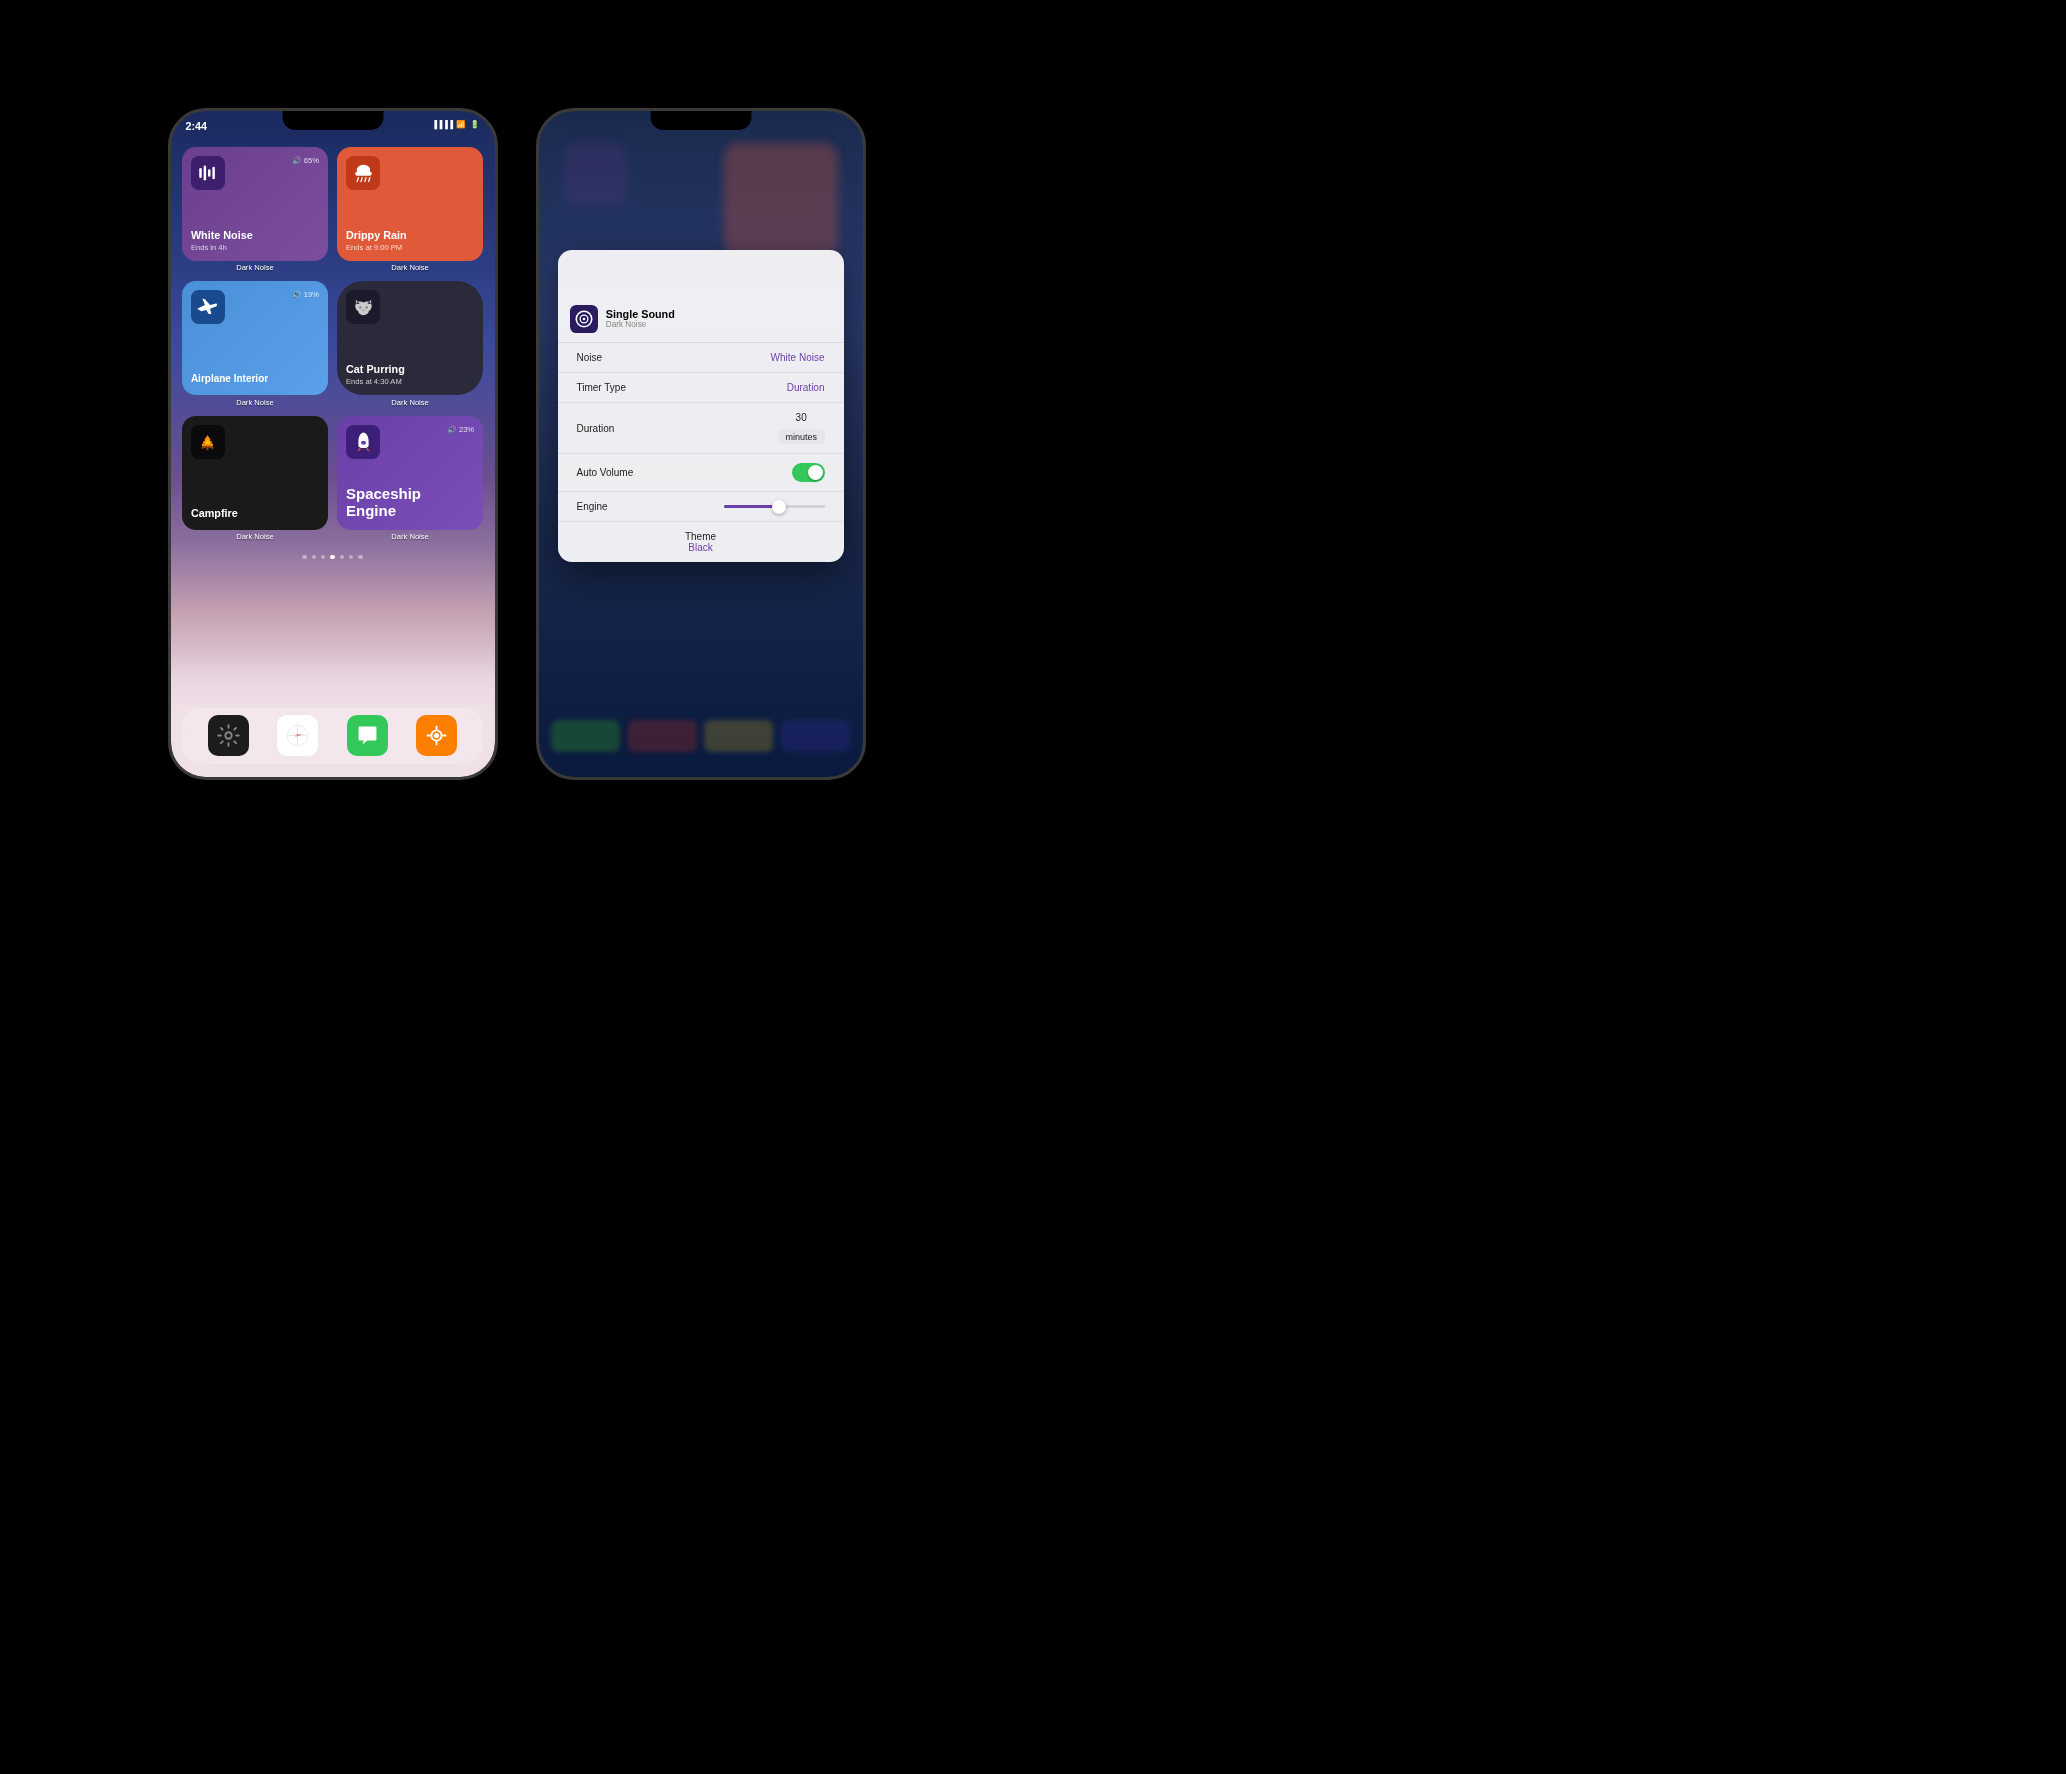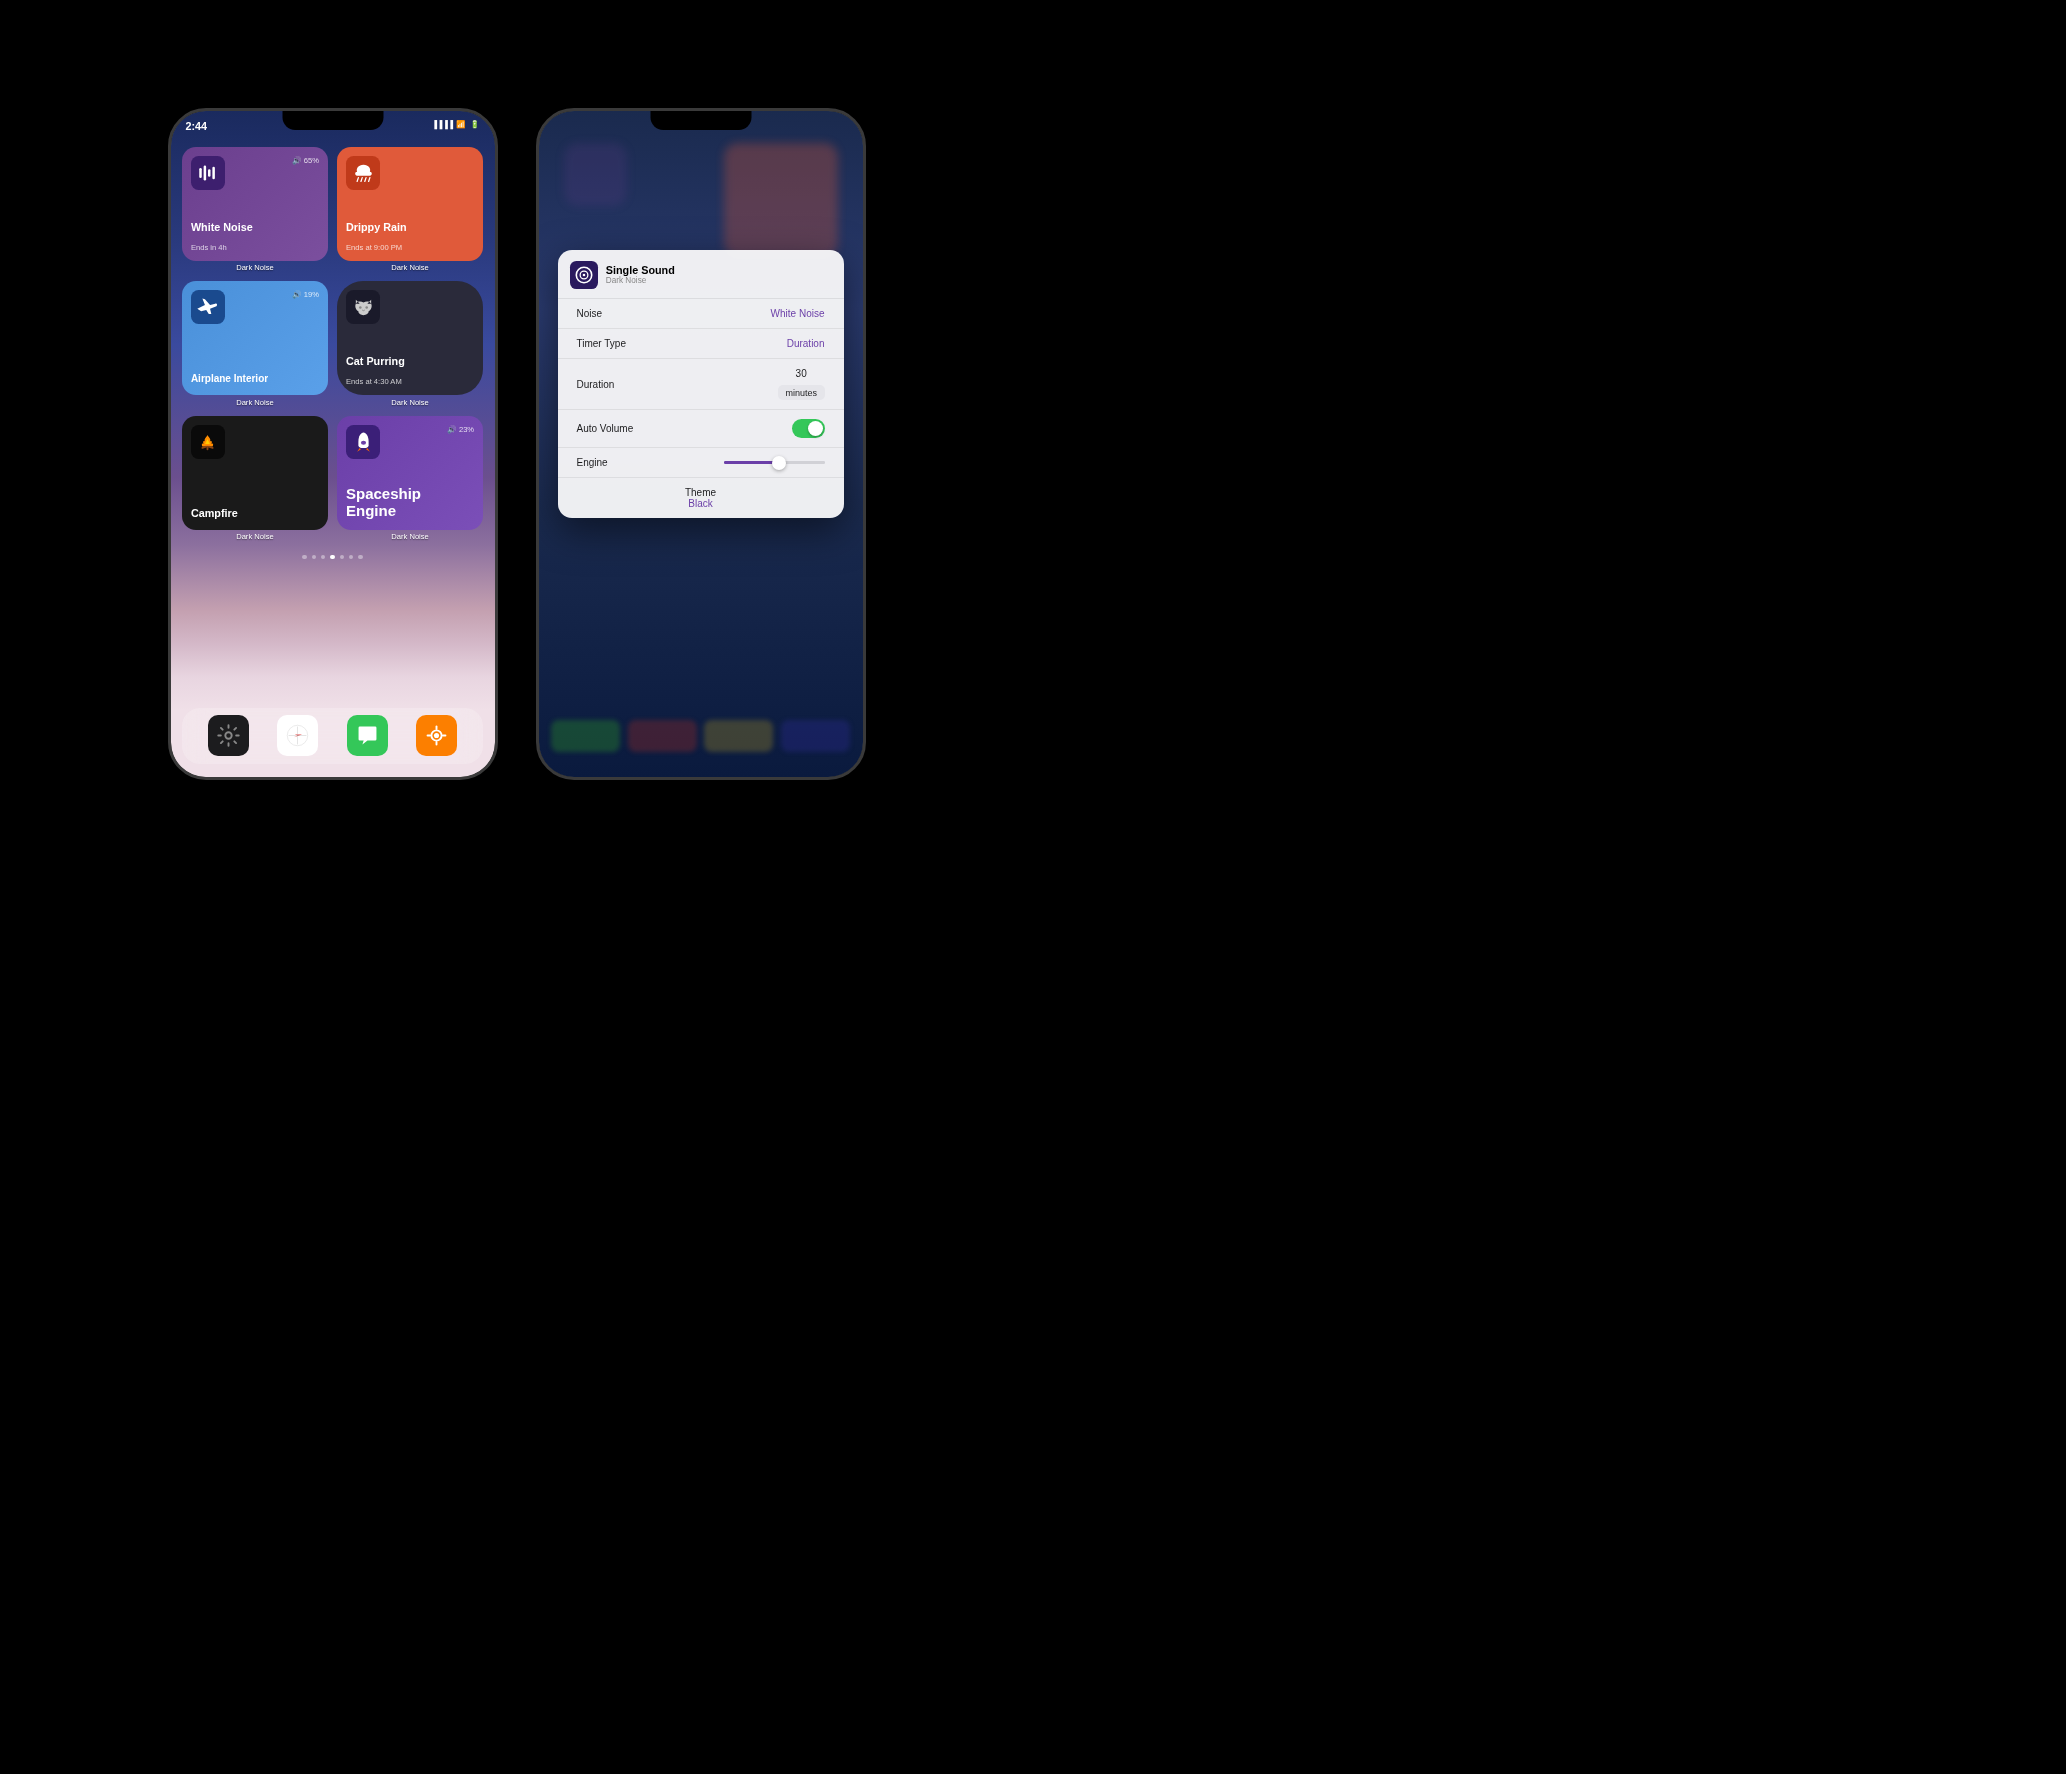--- a/index.html
+++ b/index.html
@@ -136,21 +136,20 @@
     }
     .widget-title {
       color: #fff;
       font-size: 10.8px;
       font-weight: 600;
       margin-bottom: 1.9px;
     }
     .widget-subtitle {
       color: rgba(255,255,255,0.75);
       font-size: 7.6px;
-      margin-top: 8px;
     }
     .widget-label {
       text-align: center;
       color: #fff;
       font-size: 7.6px;
       margin-top: 2.5px;
       text-shadow: 0 0.6px 1.3px rgba(0,0,0,0.5);
     }
     .widget-cell {
       display: flex;
@@ -238,20 +237,21 @@
       border-radius: 14px;
       overflow: hidden;
       box-shadow: 0 12.7px 38px rgba(0,0,0,0.5);
     }
     .card-header {
       display: flex;
       align-items: center;
       gap: 7.6px;
       padding: 11.4px 12.7px 9px;
       border-bottom: 0.6px solid rgba(0,0,0,0.08);
+      margin-top: 44px;
     }
     .card-app-icon {
       width: 28px;
       height: 28px;
       border-radius: 6.3px;
       background: #2a1a5e;
       display: flex;
       align-items: center;
       justify-content: center;
       color: #fff;

